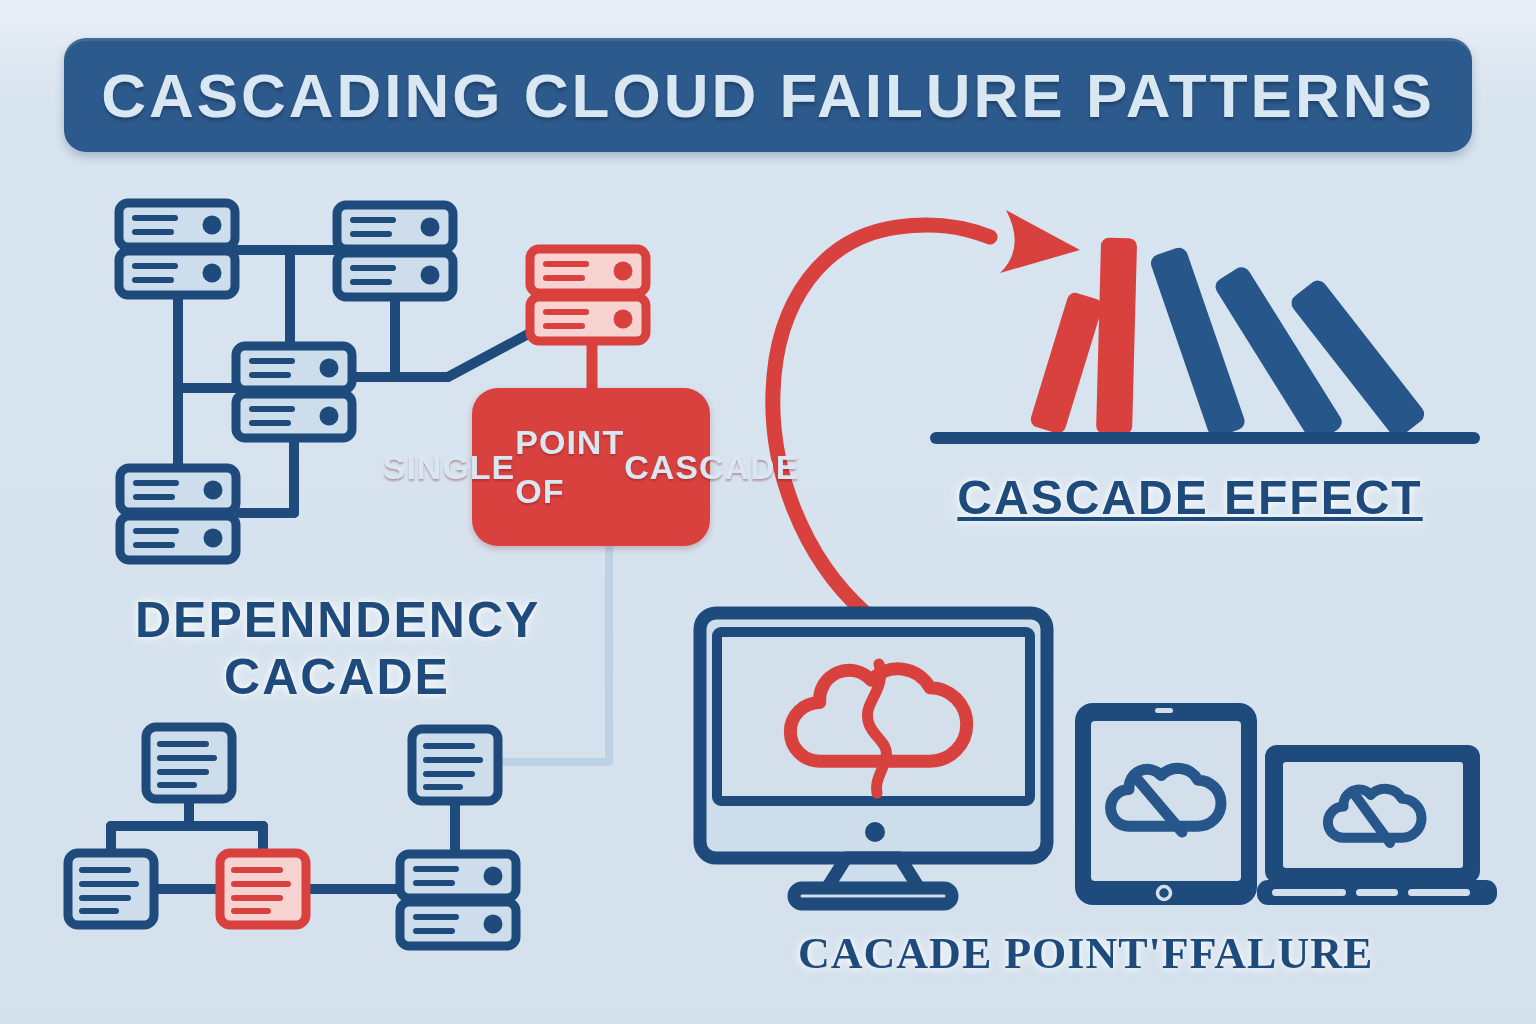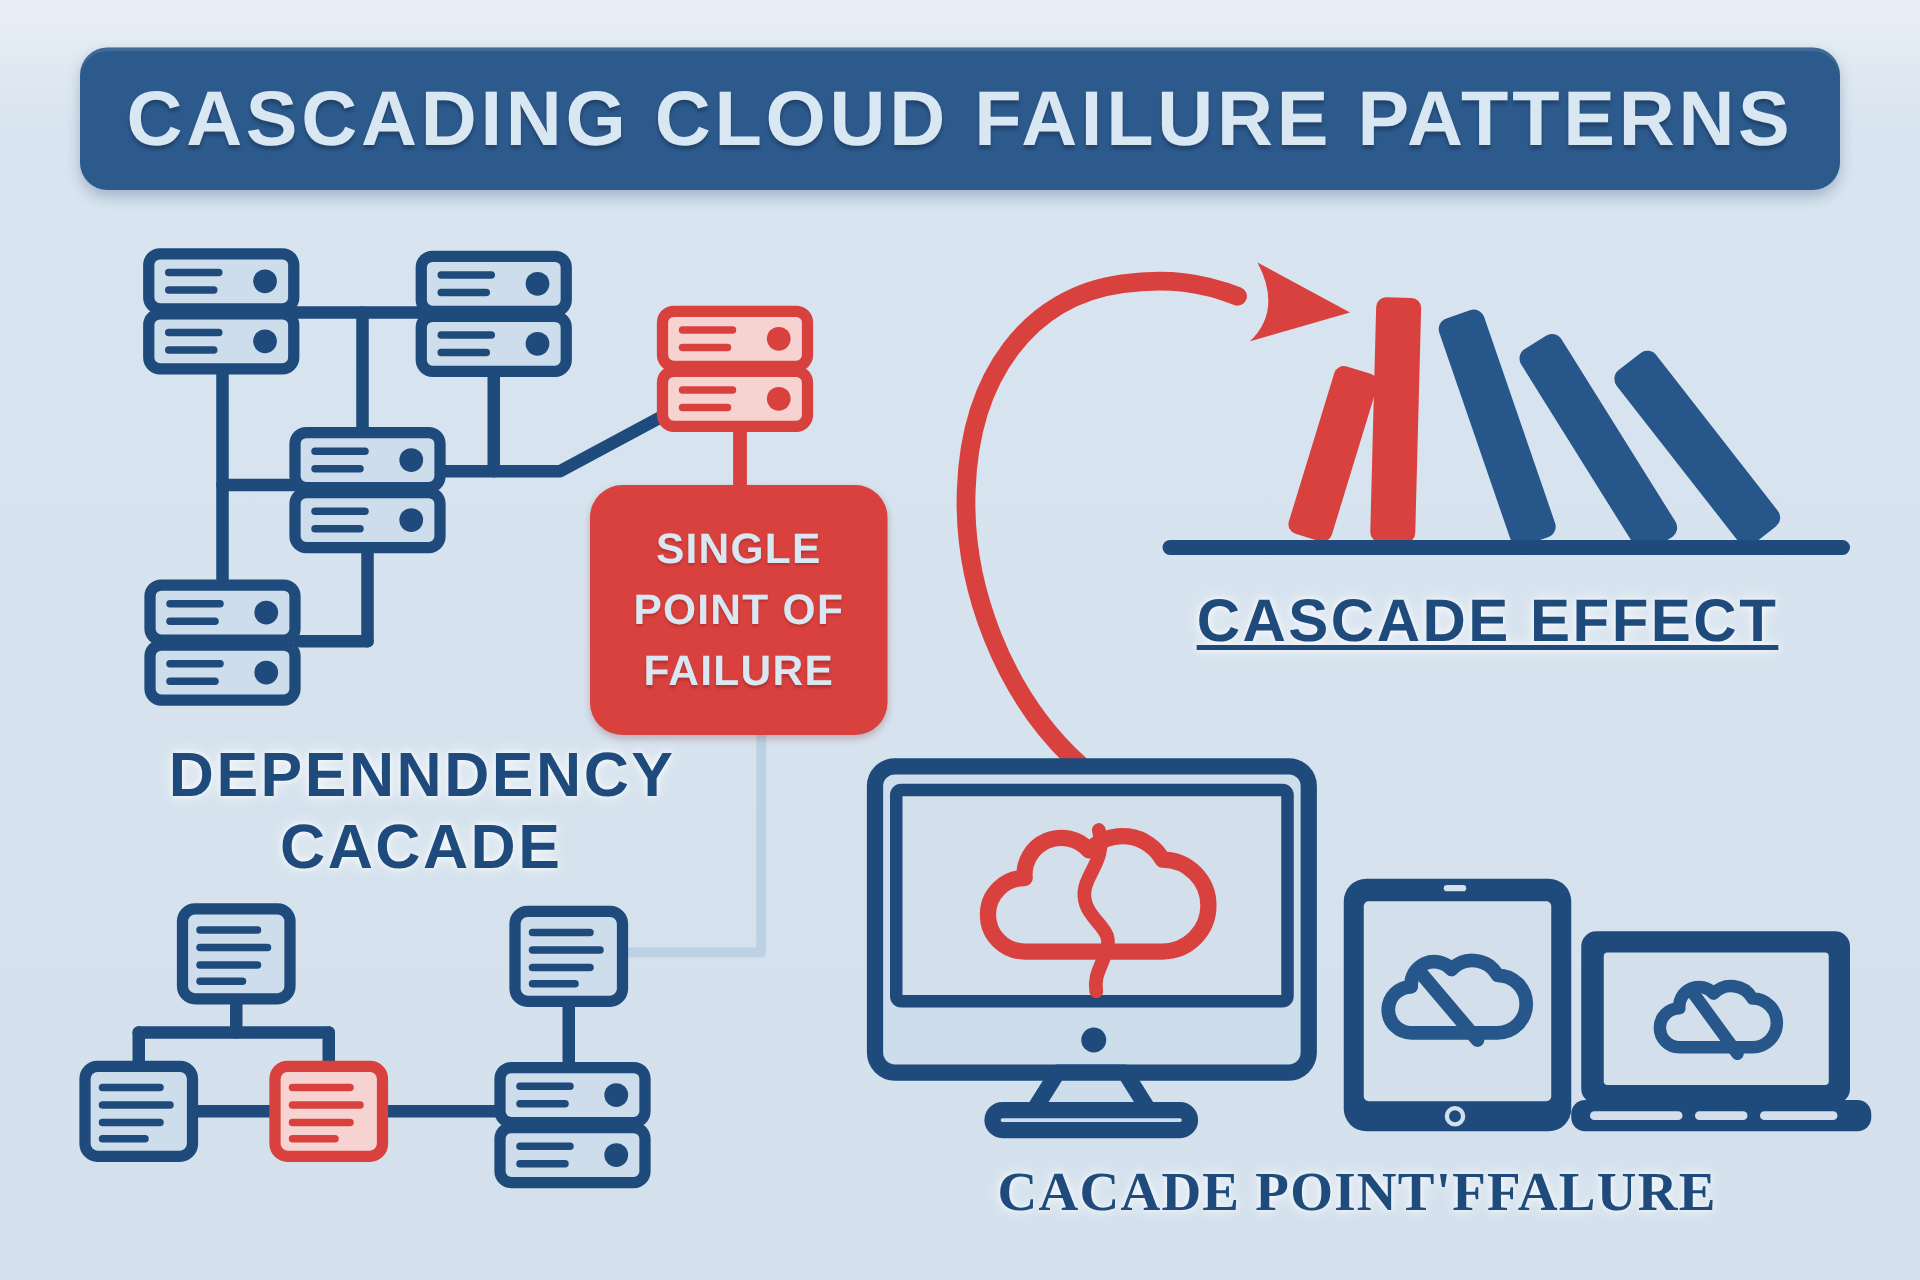--- a/index.html
+++ b/index.html
@@ -18,22 +18,22 @@
     box-shadow:0 5px 10px rgba(40,70,110,.28), inset 0 3px 0 rgba(255,255,255,.10);}
   .banner .title{font-size:62px;font-weight:800;letter-spacing:3px;color:var(--light_text);
     text-shadow:0 3px 3px rgba(15,35,65,.40);white-space:nowrap;}
 
   .lbl{position:absolute;font-weight:800;color:var(--navy);text-align:center;
     text-shadow:0 0 6px rgba(255,255,255,.9),0 0 14px rgba(255,255,255,.65);}
   .dep{left:135px;top:592px;width:404px;font-size:50px;line-height:57px;letter-spacing:2px;}
   .cascade-lbl{left:940px;top:470px;width:500px;font-size:48px;letter-spacing:2px;white-space:nowrap;text-decoration:underline;}
   .devcap{left:798px;top:928px;width:550px;font-size:44px;letter-spacing:1px;white-space:nowrap;font-family:Liberation Serif, serif;}
 
-  .spof{position:absolute;left:472px;top:388px;width:238px;height:200px;background:var(--red);
-    border-radius:26px;display:flex;flex-direction:column;align-items:center;justify-content:center;
+  .spof{position:absolute;left:472px;top:388px;width:238px;height:158px;background:var(--red);
+    border-radius:26px;display:flex;align-items:center;justify-content:center;
     box-shadow:0 3px 6px rgba(120,30,30,.25);}
   .spof span{font-size:34px;line-height:49px;font-weight:800;letter-spacing:1px;color:var(--light_text);
     text-shadow:0 2px 2px rgba(120,20,20,.35);}
 
   
   .conn{stroke:var(--navy);stroke-width:10;fill:none;stroke-linecap:round;stroke-linejoin:round;}
   .conn-red{stroke:var(--red);stroke-width:11;fill:none;stroke-linecap:round;}
   .conn-faint{stroke:var(--faint);stroke-width:8;fill:none;stroke-linecap:round;stroke-linejoin:round;}
   .srv-blue{--s:var(--navy);--f:var(--panel);}
   .srv-red{--s:var(--red);--f:var(--red_light);}
@@ -173,21 +173,21 @@
     </g>
   </svg>
 
   <div class="banner">
     <div class="title">CASCADING CLOUD FAILURE PATTERNS</div>
   </div>
 
   <div class="spof">
     <span>SINGLE</span>
     <span>POINT OF</span>
-    <span>FAILURE</span>
+    <span>CASCADE</span>
   </div>
 
   <div class="lbl dep">
     <div>DEPENNDENCY</div>
     <div>CACADE</div>
   </div>
 
   <div class="lbl cascade-lbl">CASCADE EFFECT</div>
 
   <div class="lbl devcap">CACADE POINT'FFALURE</div>

